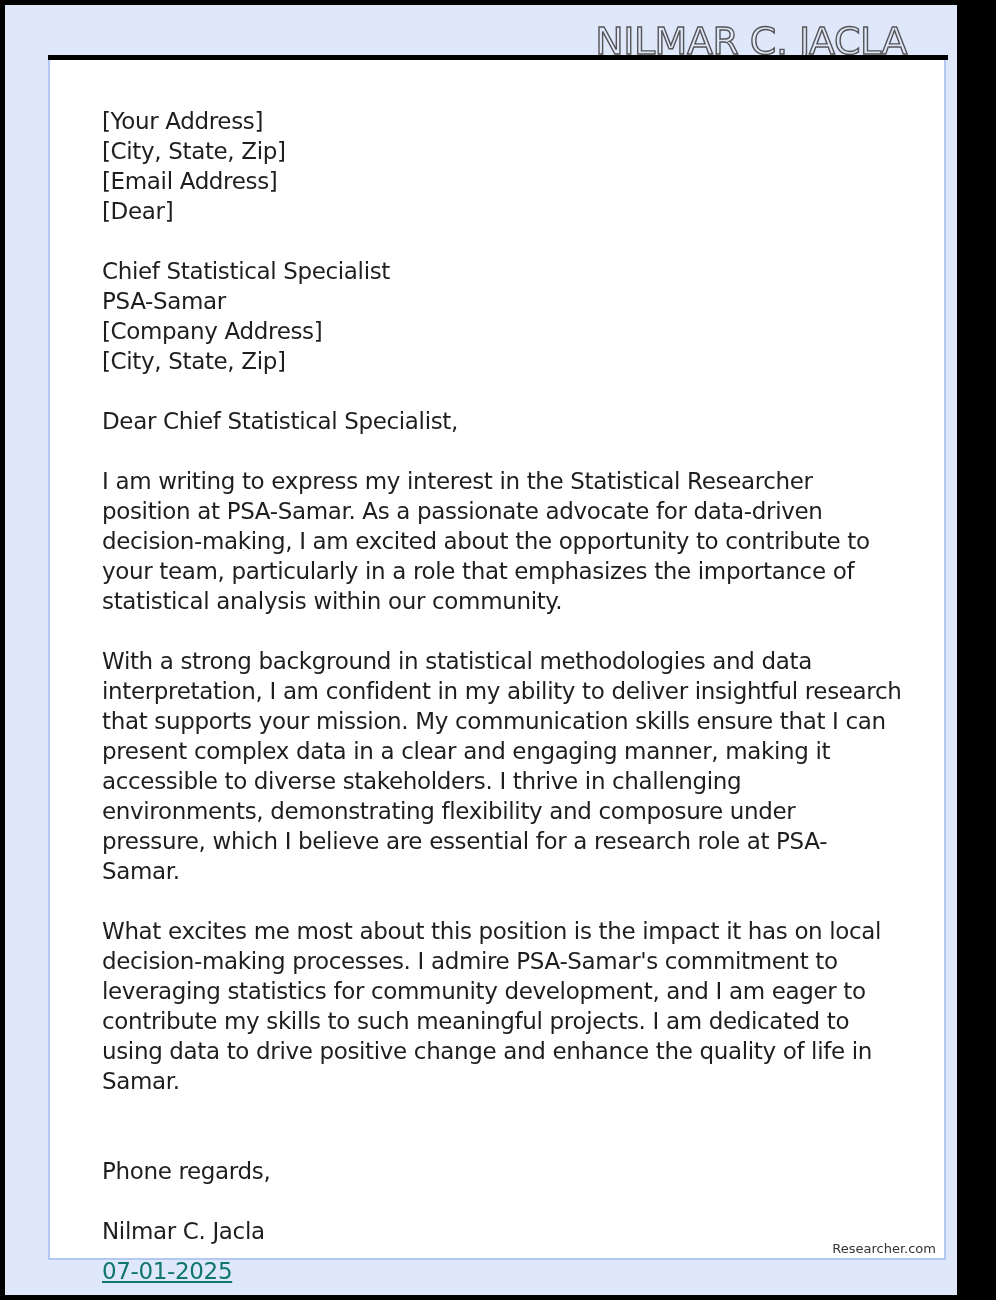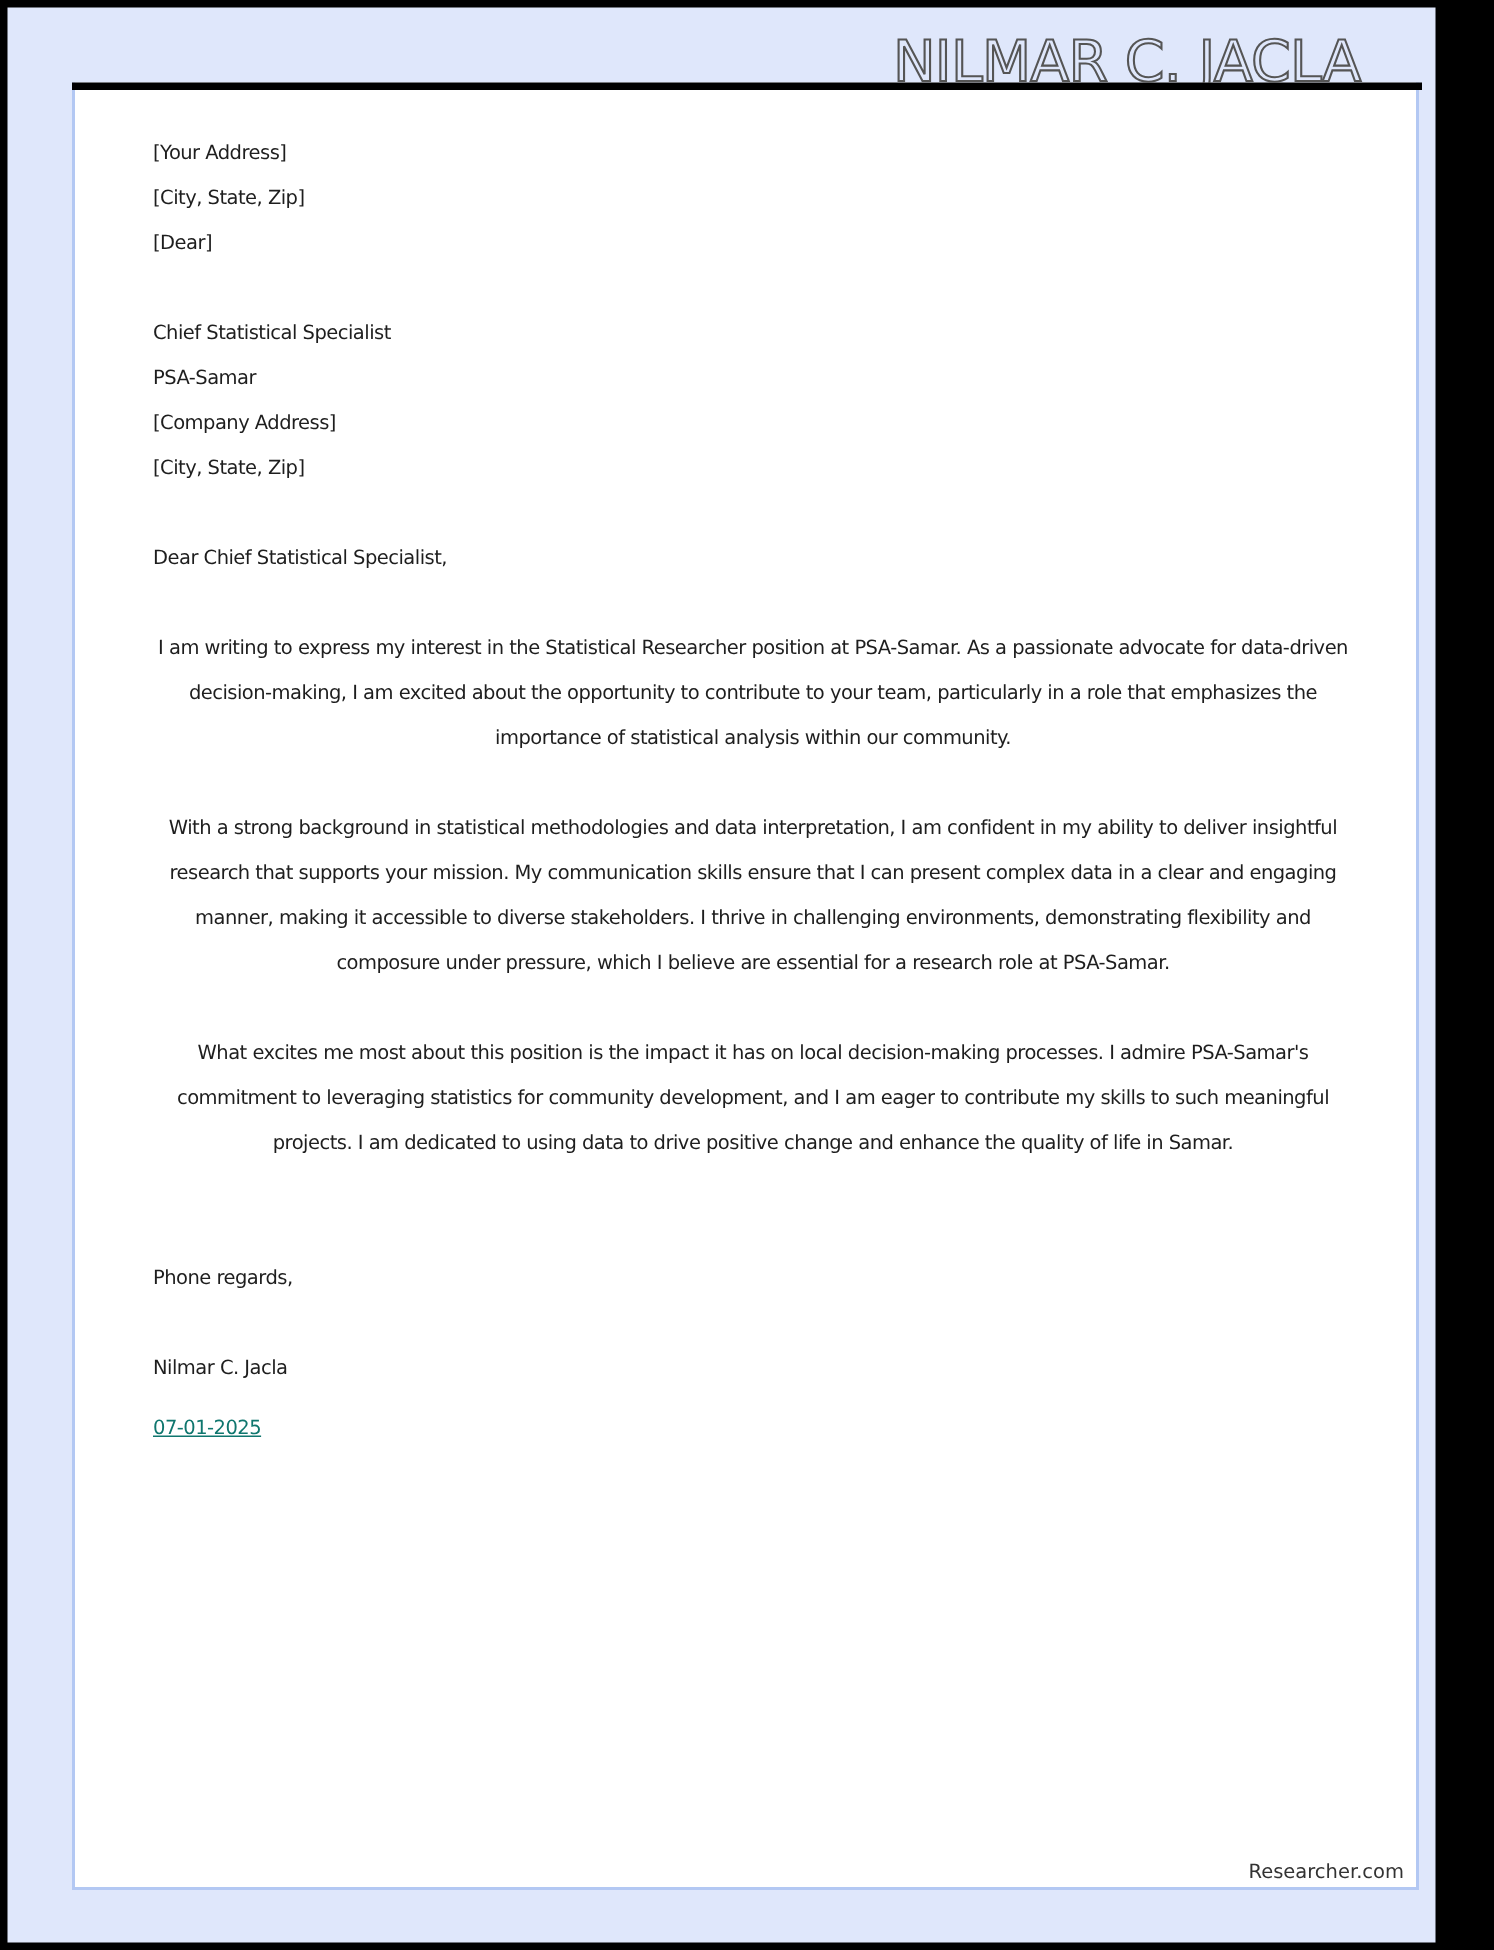--- a/index.html
+++ b/index.html
@@ -49,51 +49,52 @@
     position: absolute;
     left: 43px;
     top: 50px;
     width: 900px;
     height: 5px;
     background: #000;
   }
   .content {
     position: absolute;
     left: 52px;
-    top: 33px;
+    top: 51px;
     width: 800px;
-    font-size: 13px;
+    font-size: 23px;
     line-height: 30px;
     color: #1e1e1e;
     letter-spacing: -0.35px;
   }
   .line { display: block; white-space: nowrap; }
   .gap { height: 30px; }
   p { margin: 0; }
-  .para { white-space: normal; text-align: center; }
+  .para { white-space: normal; }
   .date { color: #0f766e; text-decoration: underline; }
   .footer-brand {
     position: absolute;
     right: 8px;
     bottom: 0px;
     font-size: 13px;
     color: #333;
     line-height: 18px;
   }
 </style>
 </head>
 <body>
 
 <div class="frame">
   <div class="title">NILMAR C. JACLA</div>
 
   <div class="paper">
     <div class="content">
       <span class="line">[Your Address]</span>
       <span class="line">[City, State, Zip]</span>
+      <span class="line">[Email Address]</span>
       <span class="line">[Dear]</span>
       <div class="gap"></div>
       <span class="line">Chief Statistical Specialist</span>
       <span class="line">PSA-Samar</span>
       <span class="line">[Company Address]</span>
       <span class="line">[City, State, Zip]</span>
       <div class="gap"></div>
       <span class="line">Dear Chief Statistical Specialist,</span>
       <div class="gap"></div>
       <p class="para">I am writing to express my interest in the Statistical Researcher position at PSA-Samar. As a passionate advocate for data-driven decision-making, I am excited about the opportunity to contribute to your team, particularly in a role that emphasizes the importance of statistical analysis within our community.</p>

